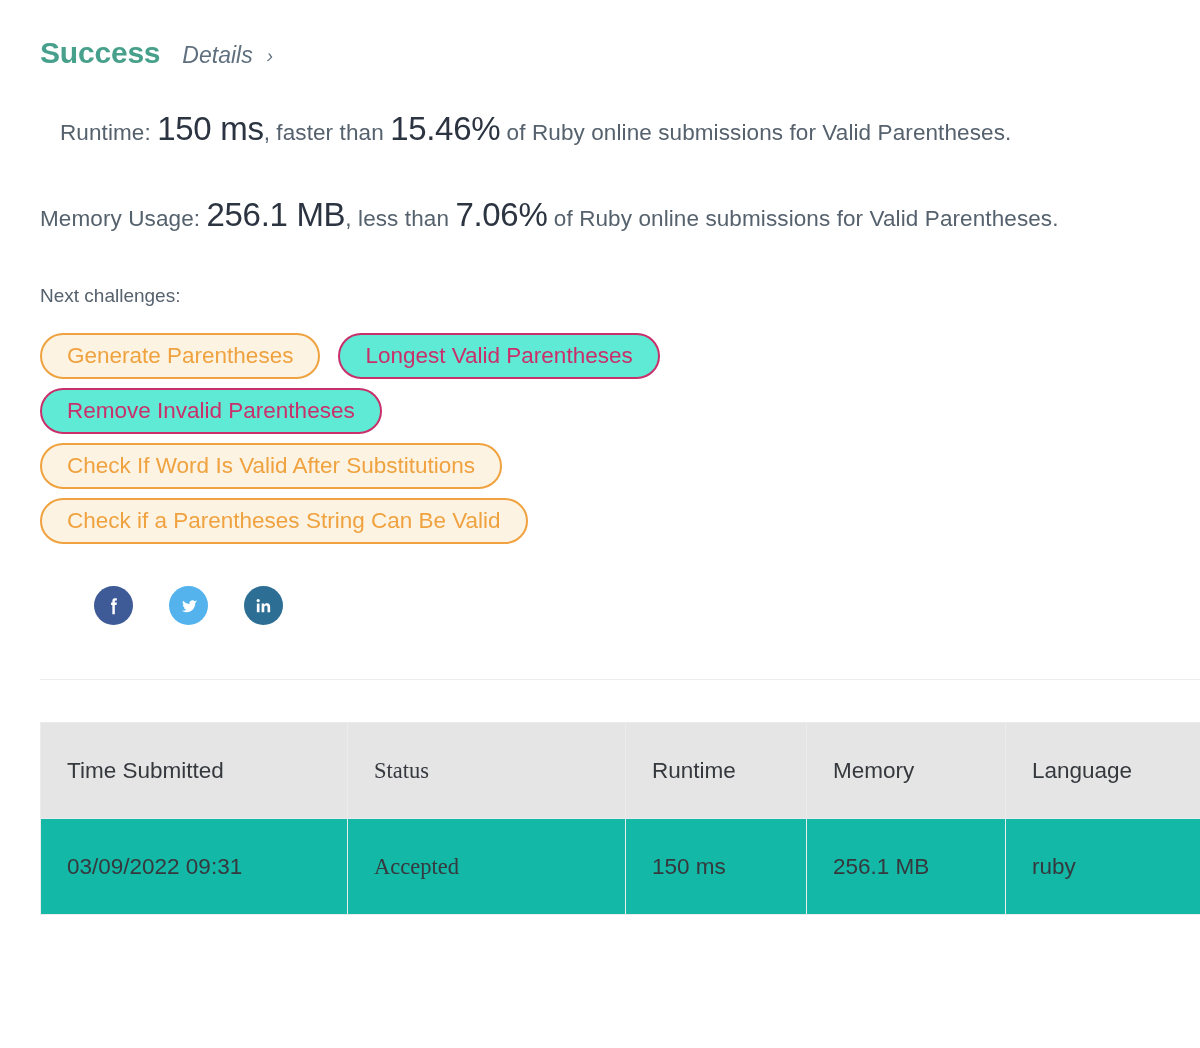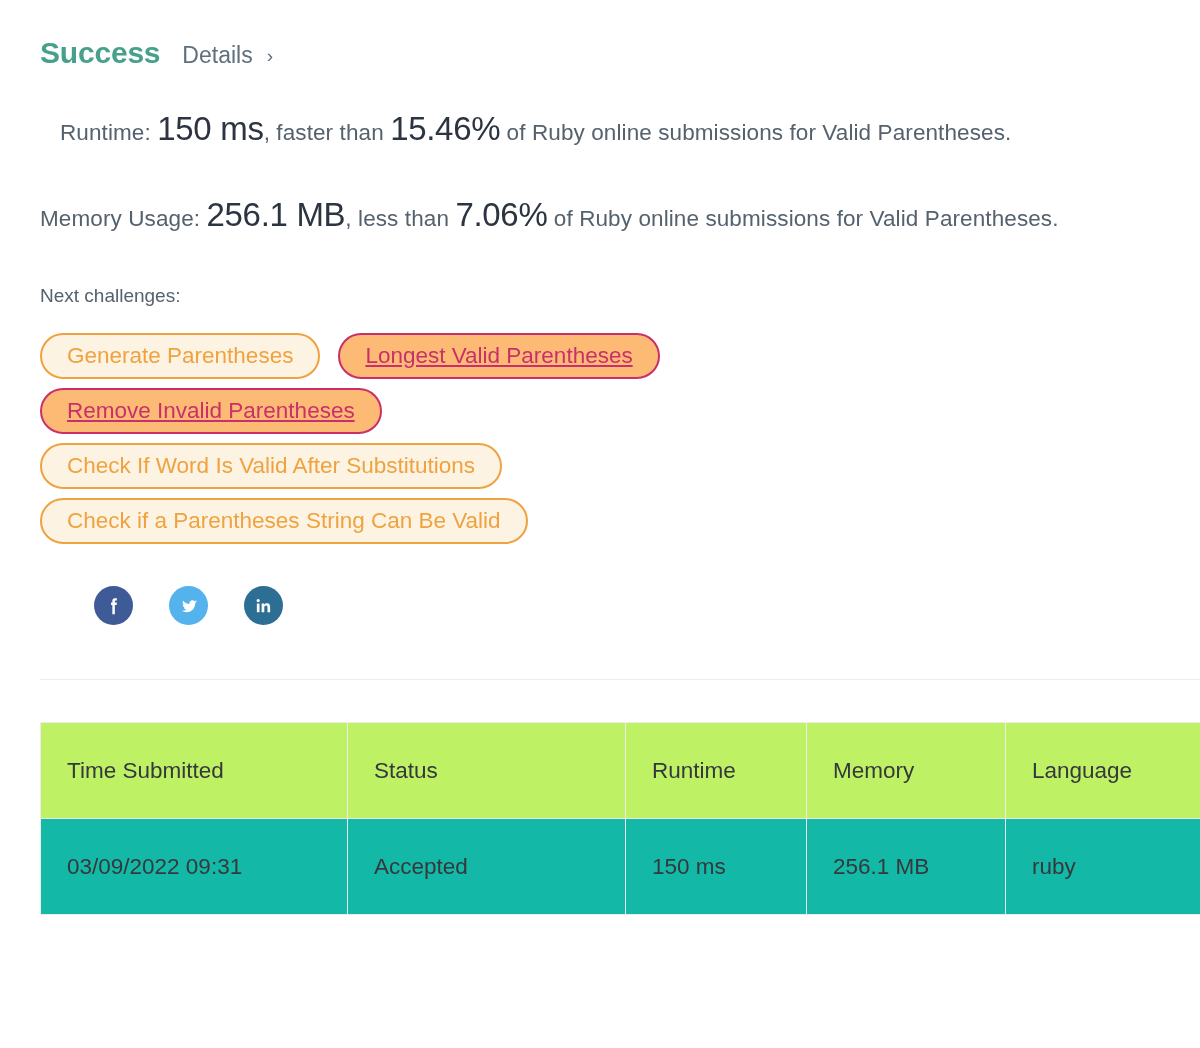--- a/index.html
+++ b/index.html
@@ -36,20 +36,21 @@
     color: #47a08b;
     letter-spacing: -0.2px;
   }
   .details-link {
     display: inline-flex;
     align-items: baseline;
     gap: 14px;
     font-size: 23px;
     color: #5f6f7e;
     cursor: pointer;
+    font-style: italic;
   }
   .chevron-right {
     font-size: 19px;
     color: #5f6f7e;
     line-height: 1;
     position: relative;
     top: -1px;
   }
 
   
@@ -94,24 +95,23 @@
     cursor: pointer;
     white-space: nowrap;
     box-sizing: border-box;
   }
   .pill.medium {
     background: #fdf3e2;
     border-color: #efa23f;
     color: #efa23f;
   }
   .pill.hard {
-    background: #fdba74;
+    background: #5eead4;
     border-color: #c9306b;
     color: #c9306b;
-    text-decoration: underline;
   }
 
   
   .share-row {
     margin-top: 42px;
     display: flex;
     align-items: center;
   }
   .share-label {
     font-size: 22.5px;
@@ -164,24 +164,24 @@
     text-align: left;
     padding: 0 0 0 26px;
     height: 96px;
     vertical-align: middle;
     font-weight: 400;
     color: #35383d;
     box-sizing: border-box;
     overflow: hidden;
     white-space: nowrap;
   }
-  table.submissions thead th { background: #bef264; }
+  table.submissions thead th { background: #e5e5e5; }
   table.submissions tbody td { background: #14b8a6; }
   .col-time { width: 307px; }
-  .col-status { width: 278px; }
+  .col-status { width: 278px; font-family: Liberation Serif, serif; }
   .col-runtime { width: 181px; }
   .col-memory { width: 199px; }
   .col-language { width: 275px; }
   .status-accepted { color: #3c9e88; }
 </style>
 </head>
 <body>
 
 <div class="page">
 

